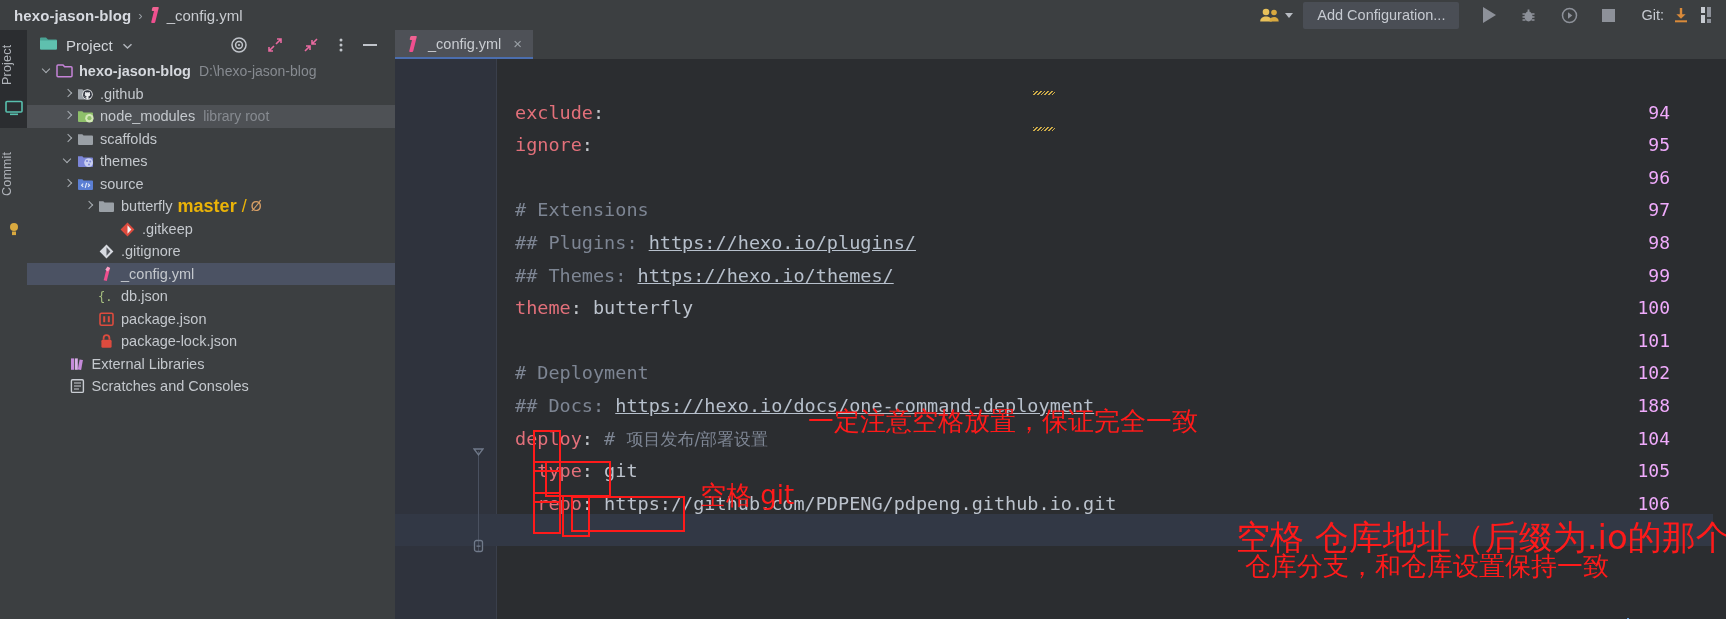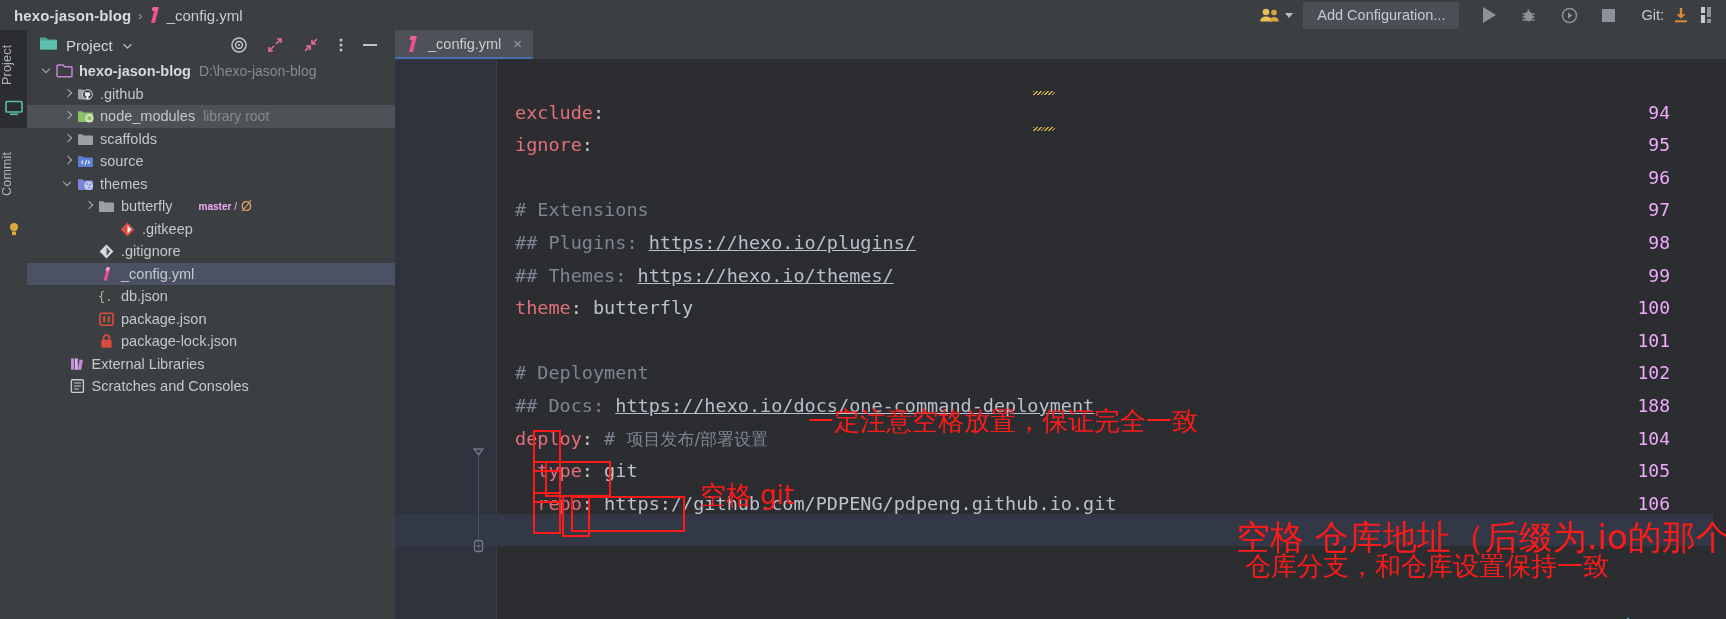--- a/index.html
+++ b/index.html
@@ -96,21 +96,21 @@
   .arrow.down::after {
     content: ""; position: absolute; left: 2px; top: 1px; width: 5px; height: 5px;
     border-right: 1.6px solid #a9aeb4; border-bottom: 1.6px solid #a9aeb4;
     transform: rotate(45deg);
   }
   .ticon { width: 17px; height: 16px; flex: 0 0 17px; margin-right: 6px; display: flex;
            align-items: center; justify-content: center; }
   .tlabel { }
   .tlabel.b { font-weight: bold; color: #d5d8dd; }
   .tsub { color: #878b91; margin-left: 8px; font-size: 14px; }
-  .tbranch { color: #f0abfc; font-weight: bold; margin-left: 26px; font-size: 10px; }
+  .tbranch { color: #eab308; font-weight: bold; margin-left: 5px; font-size: 18px; }
   .tbranch .sl { font-weight: normal; }
   .tstrike { color: #d9a066; margin-left: 4px; font-size: 14px; }
 
   
   .editor { position: absolute; left: 395px; top: 30px; width: 1331px; height: 589px; background: #2b2d30; }
   .tabstrip { position: relative; height: 29px; background: #3c3f41; }
   .etab {
     position: absolute; left: 0; top: 0; height: 29px; background: #4e5157;
     display: flex; align-items: center; padding: 0 11px 0 13px;
     border-bottom: 2px solid #4e5157;
@@ -320,41 +320,41 @@
         <div class="trow" style="padding-left: 35px;">
           <span class="arrow right"></span>
           <span class="ticon">
             <svg width="17" height="16" viewBox="0 0 17 16">
               <path d="M1 3.2h4.3l1.2 1.4H15a1 1 0 011 1v7.4a1 1 0 01-1 1H2a1 1 0 01-1-1z" fill="#9aa0a6"></path>
             </svg>
           </span>
           <span class="tlabel">scaffolds</span>
         </div>
         <div class="trow" style="padding-left: 35px;">
-          <span class="arrow right"></span>
-          <span class="ticon">
-            <svg width="17" height="16" viewBox="0 0 17 16">
-              <path d="M1 3.2h4.3l1.2 1.4H15a1 1 0 011 1v7.4a1 1 0 01-1 1H2a1 1 0 01-1-1z" fill="#5b7fd4"></path>
-              <path d="M6.2 7.6L4.6 9.2l1.6 1.6M11 7.6l1.6 1.6-1.6 1.6M9.6 6.8l-1.4 5" stroke="#e6ecf8" stroke-width="1.1" fill="none"></path>
-            </svg>
-          </span>
-          <span class="tlabel">source</span>
-        </div>
-        <div class="trow" style="padding-left: 35px;">
           <span class="arrow down"></span>
           <span class="ticon">
             <svg width="17" height="16" viewBox="0 0 17 16">
               <path d="M1 3.2h4.3l1.2 1.4H15a1 1 0 011 1v7.4a1 1 0 01-1 1H2a1 1 0 01-1-1z" fill="#7c86d8"></path>
               <circle cx="11.6" cy="9.6" r="4.4" fill="#c9cff0"></circle>
               <circle cx="10" cy="8" r="1.1" fill="#7c86d8"></circle>
               <circle cx="13.2" cy="8.6" r="1" fill="#7c86d8"></circle>
               <circle cx="12" cy="11.6" r="1" fill="#7c86d8"></circle>
             </svg>
           </span>
           <span class="tlabel">themes</span>
+        </div>
+        <div class="trow" style="padding-left: 35px;">
+          <span class="arrow right"></span>
+          <span class="ticon">
+            <svg width="17" height="16" viewBox="0 0 17 16">
+              <path d="M1 3.2h4.3l1.2 1.4H15a1 1 0 011 1v7.4a1 1 0 01-1 1H2a1 1 0 01-1-1z" fill="#5b7fd4"></path>
+              <path d="M6.2 7.6L4.6 9.2l1.6 1.6M11 7.6l1.6 1.6-1.6 1.6M9.6 6.8l-1.4 5" stroke="#e6ecf8" stroke-width="1.1" fill="none"></path>
+            </svg>
+          </span>
+          <span class="tlabel">source</span>
         </div>
         <div class="trow" style="padding-left: 56px;">
           <span class="arrow right"></span>
           <span class="ticon">
             <svg width="17" height="16" viewBox="0 0 17 16">
               <path d="M1 3.2h4.3l1.2 1.4H15a1 1 0 011 1v7.4a1 1 0 01-1 1H2a1 1 0 01-1-1z" fill="#9aa0a6"></path>
             </svg>
           </span>
           <span class="tlabel">butterfly</span>
           <span class="tbranch">master<span class="sl"> / </span></span>

